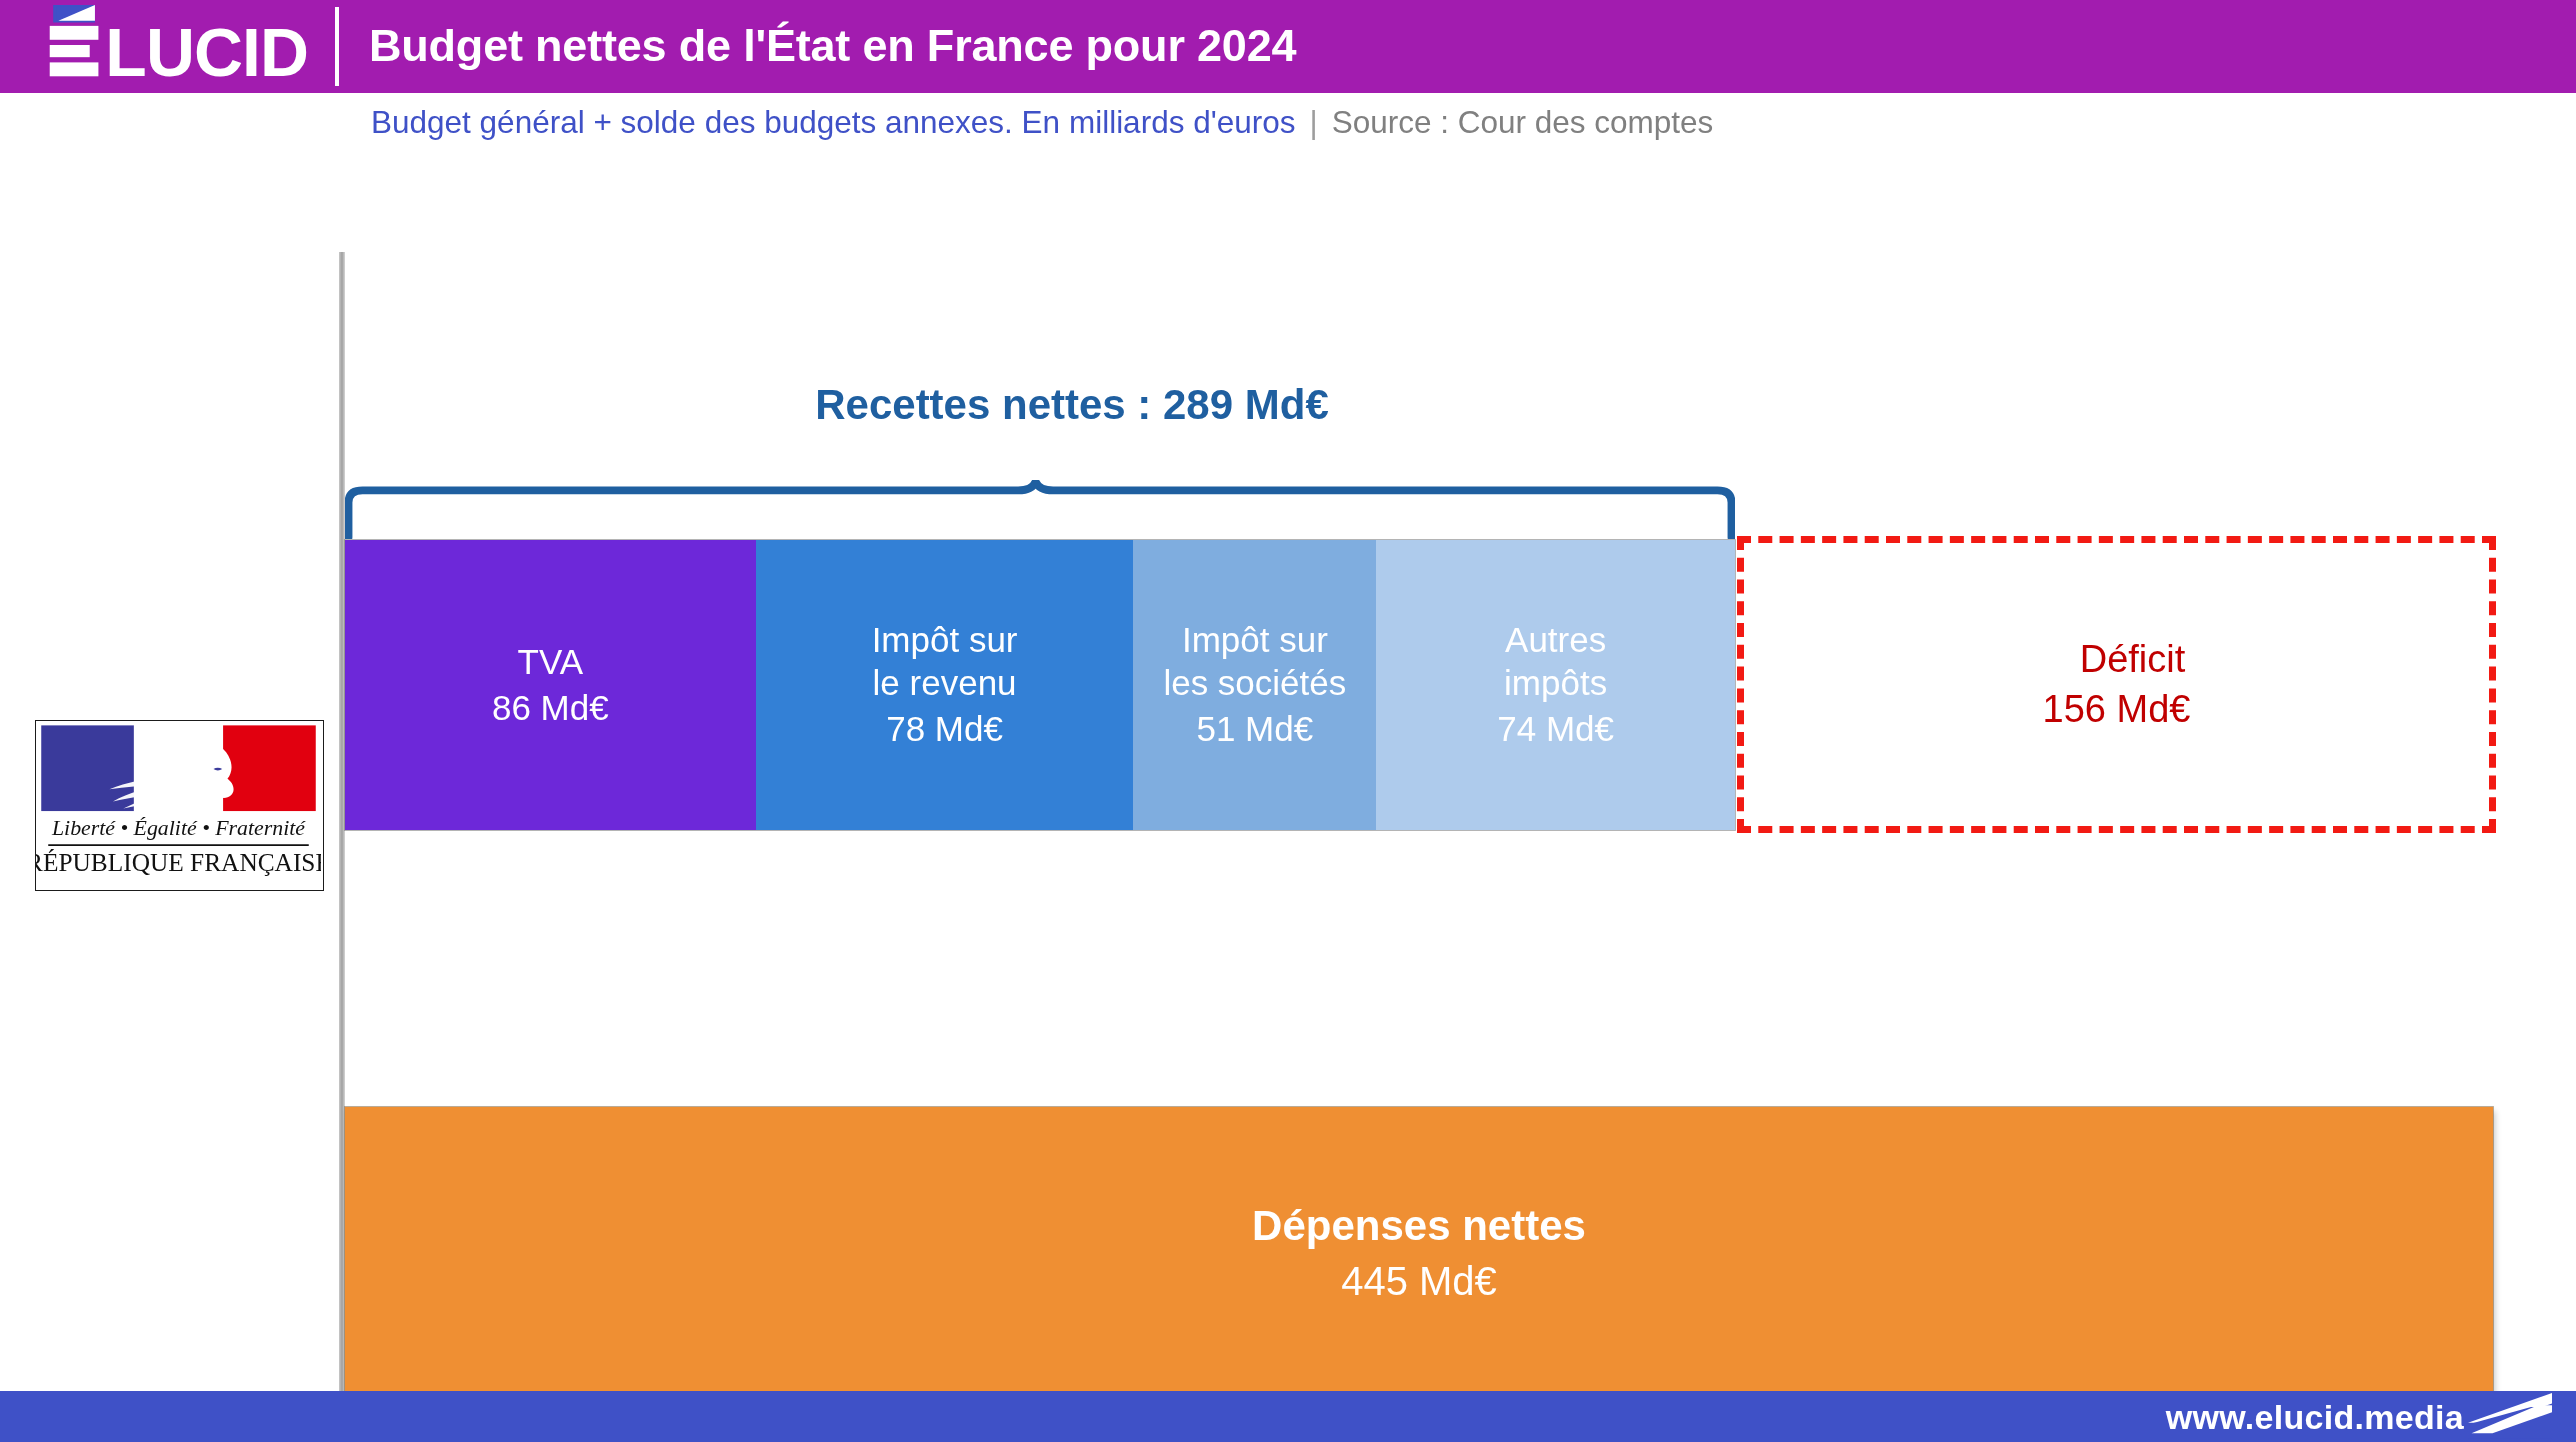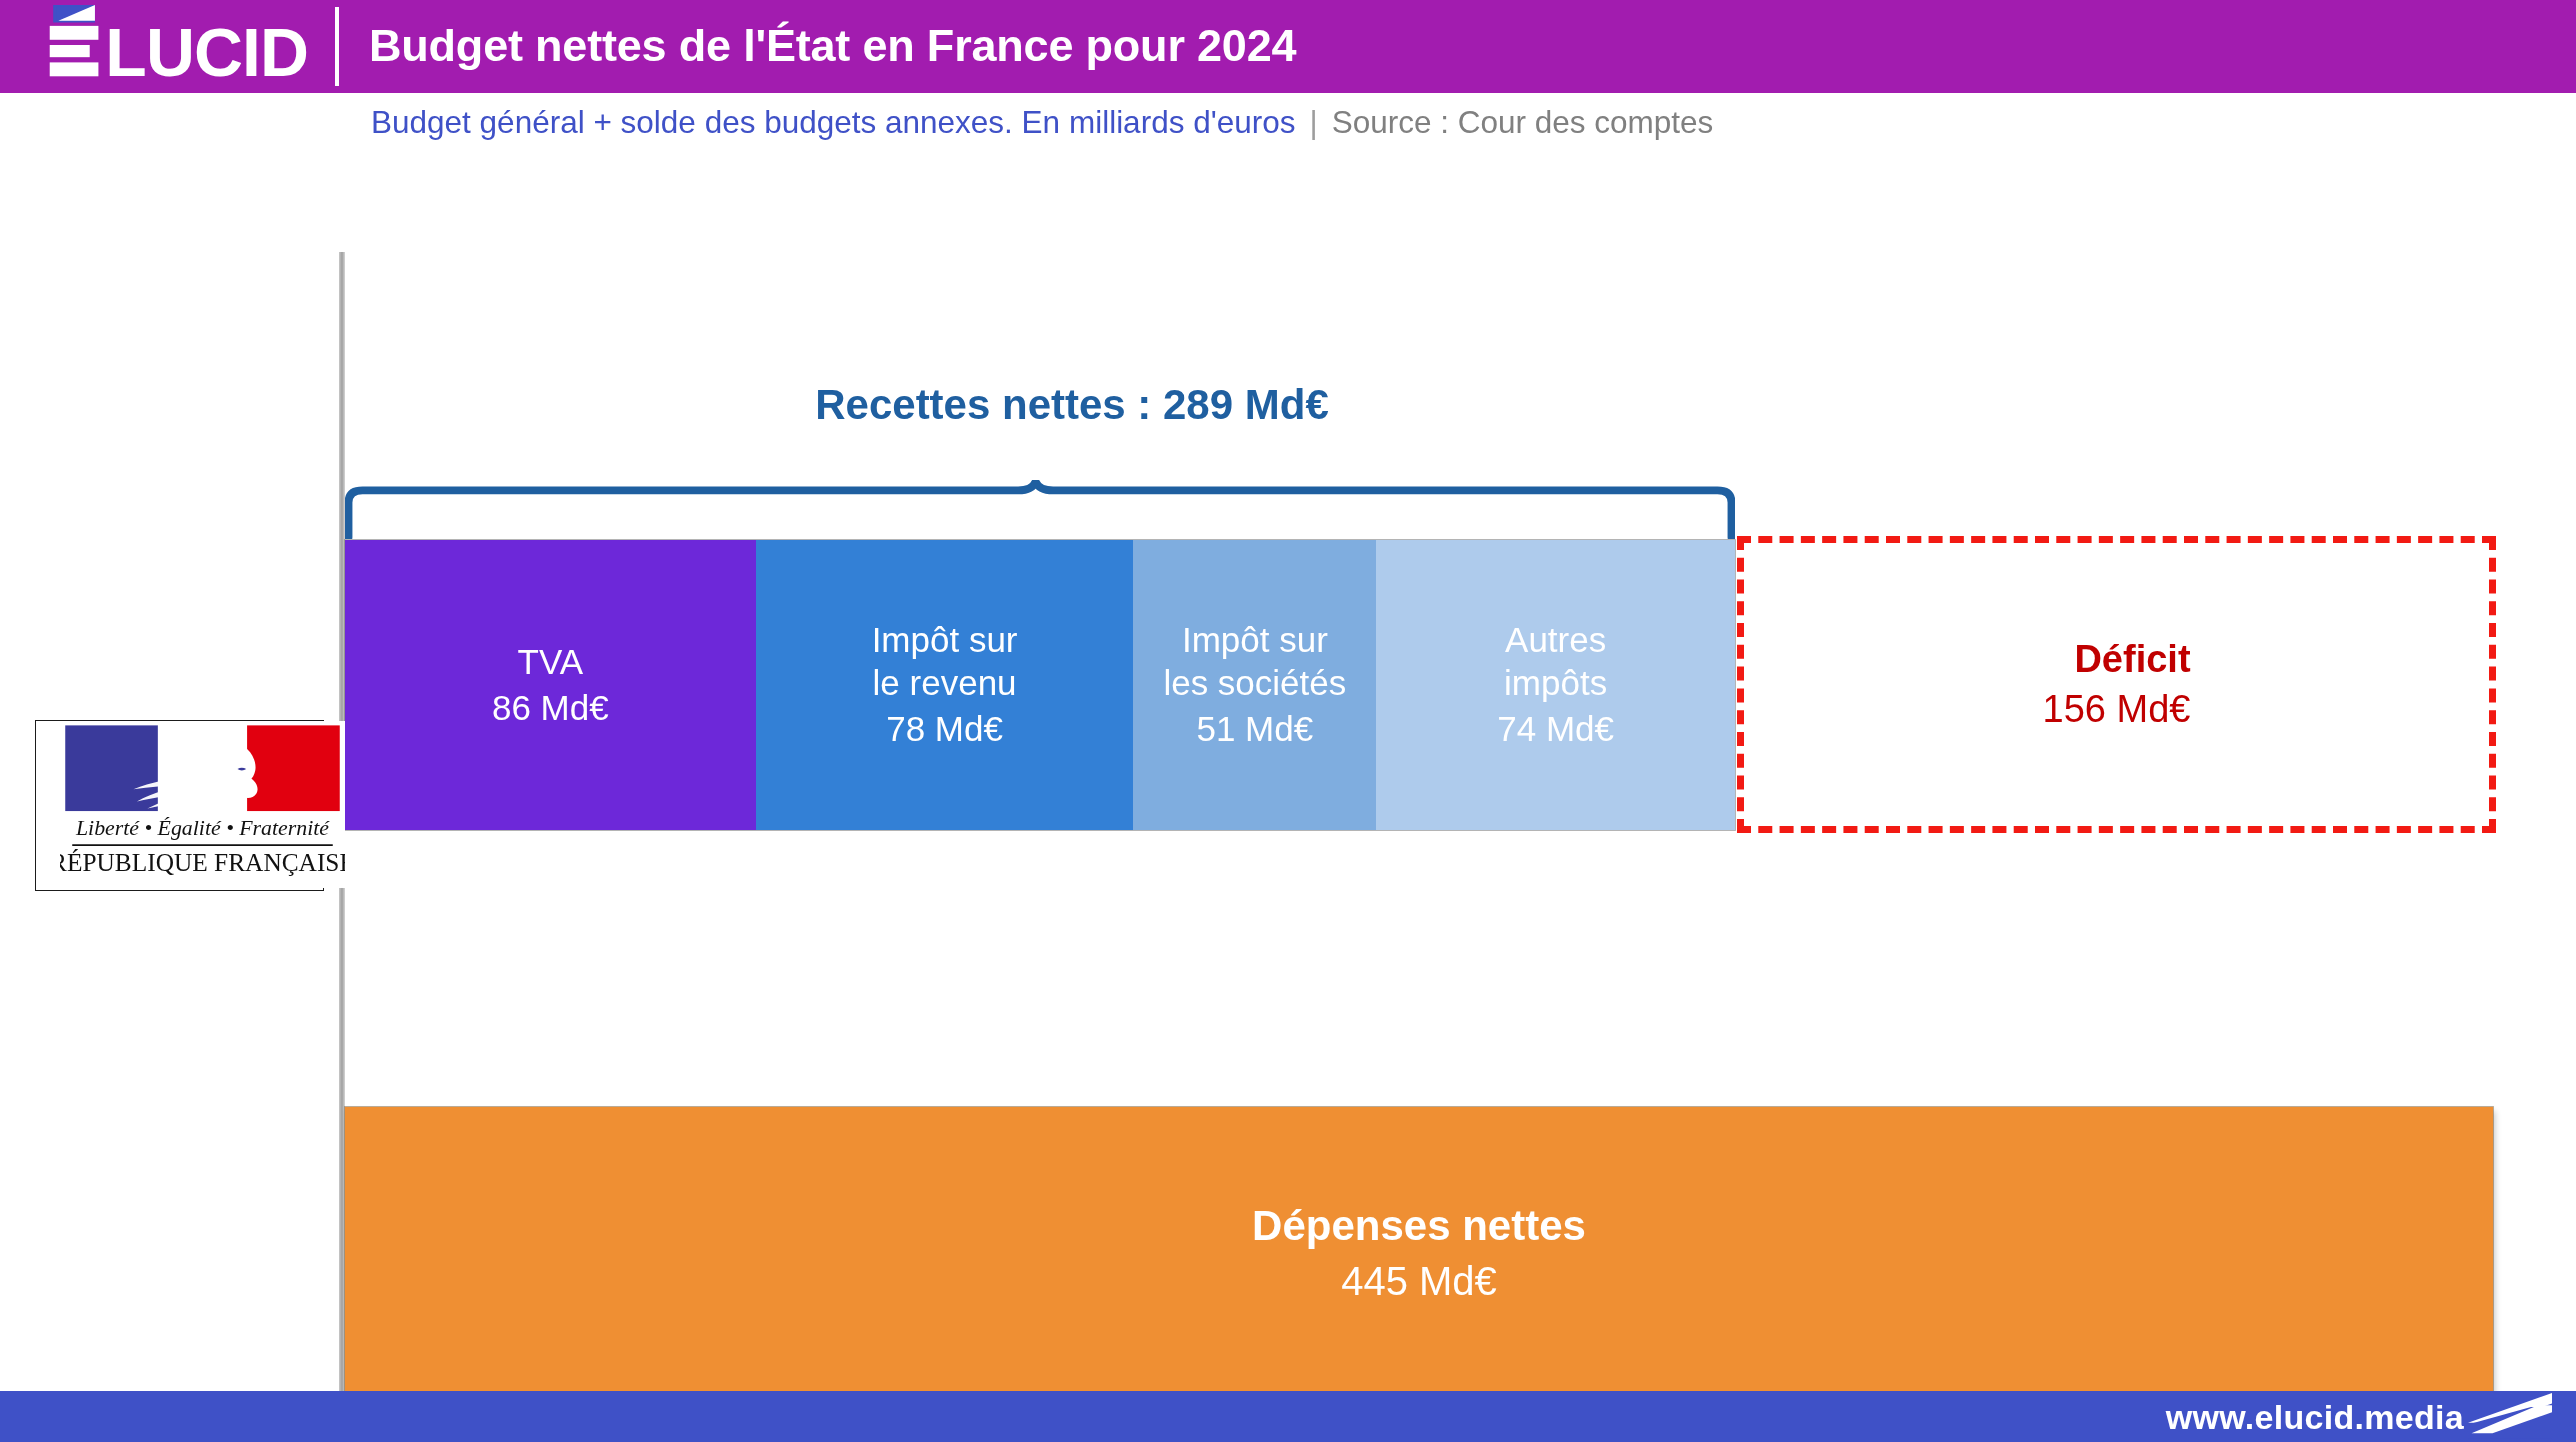--- a/index.html
+++ b/index.html
@@ -160,21 +160,21 @@
     display: flex;
     flex-direction: column;
     align-items: center;
     justify-content: center;
     box-sizing: border-box;
     color: #C00000;
     font-size: 38px;
     line-height: 1.3;
     text-align: center;
   }
-  #deficit-box .seg-label { font-weight: 700; margin-left: 32px; }
+  #deficit-box .seg-label { font-weight: 400; margin-left: 32px; }
   #deficit-box .seg-value { font-weight: 400; }
 
   
   #expenses-bar {
     position: absolute;
     left: 345px;
     top: 958px;
     width: 2148px;
     height: 292px;
     background: #EF8F33;
@@ -193,21 +193,20 @@
   
   #republic-logo {
     position: absolute;
     left: 35px;
     top: 720px;
     width: 289px;
     height: 171px;
     border: 1.7px solid #1b1b1b;
     background: #ffffff;
     box-sizing: border-box;
-    padding-left: 24px;
   }
   #republic-logo svg { display: block; }
 
   
   #footer-bar {
     position: absolute;
     left: 0;
     bottom: 0;
     width: 2576px;
     height: 52px;

